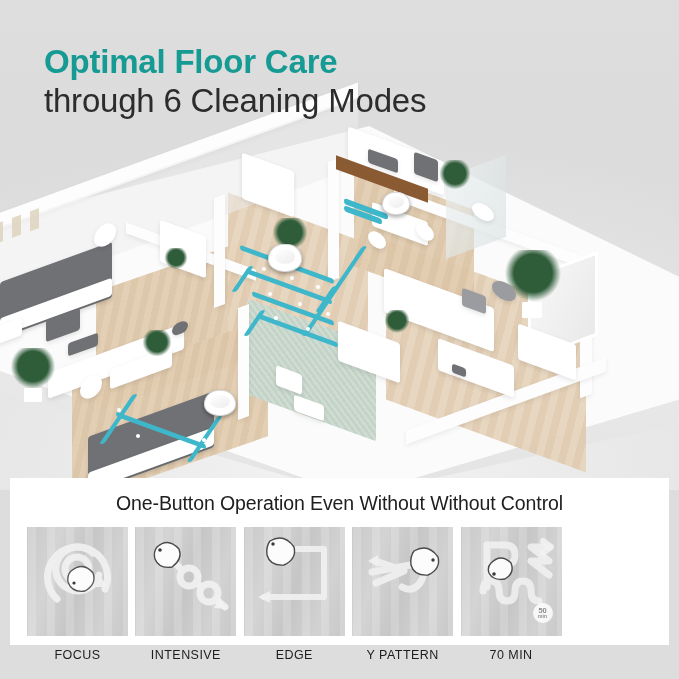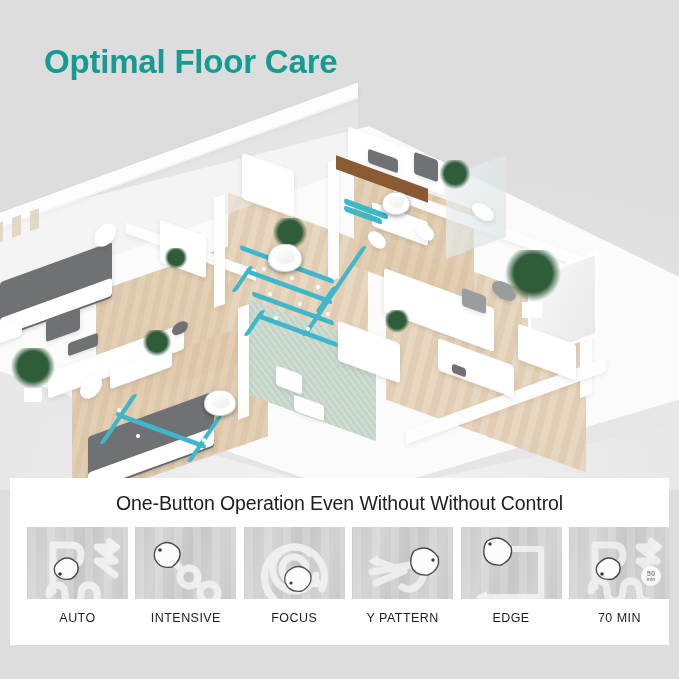--- a/index.html
+++ b/index.html
@@ -55,21 +55,21 @@
          border-radius:50%;background:linear-gradient(150deg,#fff,#ededed);}
 
   
   .panel{position:absolute;left:10px;top:478px;width:659px;height:167px;
          background:#ffffff;z-index:50;}
   .panel-title{position:absolute;left:0;top:14px;width:659px;text-align:center;
          font-size:19.5px;color:#202020;letter-spacing:-.1px;}
   .modes{position:absolute;left:17px;top:49px;width:646px;height:88px;
          display:flex;gap:7.4px;}
   .mode{width:101px;}
-  .tile{position:relative;width:101px;height:72px;overflow:hidden;
+  .tile{position:relative;width:101px;height:109px;overflow:hidden;
         background:
           repeating-linear-gradient(90deg,
             rgba(0,0,0,.055) 0 1px, rgba(0,0,0,0) 1px 19px),
           linear-gradient(105deg,#c9c9c9 0%,#d4d4d4 26%,#c6c6c6 52%,#d2d2d2 78%,#c8c8c8 100%);}
   .tile:before{content:"";position:absolute;inset:0;
         background:repeating-linear-gradient(90deg,rgba(255,255,255,.18) 0 9px,rgba(255,255,255,0) 9px 19px);}
   .glyph{position:absolute;inset:0;}
   .mode-label{margin-top:12px;text-align:center;font-size:12.5px;color:#1d1d1d;letter-spacing:.45px;white-space:nowrap;}
   .badge50{position:absolute;right:9px;bottom:13px;width:20px;height:20px;border-radius:50%;
         background:rgba(255,255,255,.82);color:#8c8c8c;display:flex;flex-direction:column;
@@ -189,44 +189,45 @@
       <div class="path" style="left:368px;top:86px;width:38px;height:6px;transform:skewY(20deg);"></div>
 
       <div class="robot" style="left:292px;top:118px;width:32px;height:26px;"></div>
       <div class="robot" style="left:228px;top:264px;width:30px;height:24px;"></div>
       <div class="robot" style="left:406px;top:66px;width:26px;height:21px;"></div>
     </div>
   </div>
 
   <div class="headline">
     <div class="hl1">Optimal Floor Care</div>
+    <div class="hl2">through 6 Cleaning Modes</div>
   </div>
 
   <div class="panel">
     <div class="panel-title">One-Button Operation Even Without Without Control</div>
 
     <div class="modes">
 
-      <div class="mode">
-        <div class="tile">
-          <svg class="glyph" viewBox="0 0 101 88">
-            <g fill="none" stroke="#f2f2f2" stroke-width="7" stroke-linecap="round" stroke-linejoin="round" opacity=".92">
-              <path d="M26 18 L26 64"></path>
-              <path d="M26 18 L44 18 Q54 18 54 28 Q54 38 44 38 L26 38"></path>
-              <path d="M22 68 Q22 58 30 58 Q38 58 38 68 Q38 78 46 78 Q54 78 54 68 Q54 58 62 58 Q70 58 70 68 Q70 78 78 78"></path>
-              <path d="M88 20 L70 20 L88 34 L70 34 L88 48"></path>
-            </g>
-            <path d="M82 14 L90 20 L82 26" fill="none" stroke="#f2f2f2" stroke-width="6" stroke-linecap="round" stroke-linejoin="round" opacity=".92"></path>
-            <g>
-              <path d="M30 36 Q40 26 50 36 Q54 46 44 52 Q32 54 28 46 Q26 40 30 36 Z" fill="#fbfbfb" stroke="#4a4a4a" stroke-width="1.4"></path>
-              <circle cx="33" cy="47" r="1.8" fill="#3a3a3a"></circle>
-            </g>
-          </svg>
-        </div>
-        <div class="mode-label">AUTO</div>
+
+      <div class="mode">
+        <div class="tile">
+          <svg class="glyph" viewBox="0 0 101 88">
+            <g fill="none" stroke="#f2f2f2" stroke-width="7" stroke-linecap="round" opacity=".9">
+              <path d="M50 30 A12 12 0 1 1 38 42 A12 12 0 0 1 50 30"></path>
+              <path d="M66 26 A22 22 0 1 0 72 48"></path>
+              <path d="M30 72 A30 30 0 1 1 78 62"></path>
+            </g>
+            <path d="M74 50 L80 60 L68 60" fill="#f2f2f2" opacity=".9"></path>
+            <g>
+              <path d="M44 44 Q56 34 66 46 Q70 57 58 64 Q45 66 41 55 Q40 48 44 44 Z" fill="#fcfcfc" stroke="#545454" stroke-width="1.3"></path>
+              <circle cx="47" cy="56" r="1.6" fill="#3a3a3a"></circle>
+            </g>
+          </svg>
+        </div>
+        <div class="mode-label">FOCUS</div>
       </div>
 
       <div class="mode">
         <div class="tile">
           <svg class="glyph" viewBox="0 0 101 88">
             <g fill="none" stroke="#f2f2f2" stroke-width="7" stroke-linecap="round" stroke-linejoin="round" opacity=".9">
               <path d="M30 26 L44 40"></path>
               <circle cx="54" cy="50" r="9"></circle>
               <path d="M62 56 L66 60"></path>
               <circle cx="74" cy="66" r="9"></circle>
@@ -238,67 +239,49 @@
               <circle cx="25" cy="23" r="1.8" fill="#3a3a3a"></circle>
             </g>
           </svg>
         </div>
         <div class="mode-label">INTENSIVE</div>
       </div>
 
       <div class="mode">
         <div class="tile">
           <svg class="glyph" viewBox="0 0 101 88">
-            <g fill="none" stroke="#f2f2f2" stroke-width="7" stroke-linecap="round" opacity=".9">
-              <path d="M50 30 A12 12 0 1 1 38 42 A12 12 0 0 1 50 30"></path>
-              <path d="M66 26 A22 22 0 1 0 72 48"></path>
-              <path d="M30 72 A30 30 0 1 1 78 62"></path>
-            </g>
-            <path d="M74 50 L80 60 L68 60" fill="#f2f2f2" opacity=".9"></path>
-            <g>
-              <path d="M44 44 Q56 34 66 46 Q70 57 58 64 Q45 66 41 55 Q40 48 44 44 Z" fill="#fcfcfc" stroke="#545454" stroke-width="1.3"></path>
-              <circle cx="47" cy="56" r="1.6" fill="#3a3a3a"></circle>
-            </g>
-          </svg>
-        </div>
-        <div class="mode-label">FOCUS</div>
+            <g fill="none" stroke="#f0f0f0" stroke-width="6" stroke-linecap="round" stroke-linejoin="round" opacity=".92">
+              <path d="M46 22 L80 22 L80 70 L20 70"></path>
+            </g>
+            <path d="M26 64 L14 70 L26 76" fill="#f0f0f0" opacity=".92"></path>
+            <g>
+              <path d="M26 14 Q40 6 50 20 Q53 32 40 38 Q26 39 23 28 Q22 19 26 14 Z" fill="#fcfcfc" stroke="#4a4a4a" stroke-width="1.4"></path>
+              <circle cx="29" cy="17" r="1.7" fill="#3a3a3a"></circle>
+            </g>
+          </svg>
+        </div>
+        <div class="mode-label">EDGE</div>
       </div>
 
       <div class="mode">
         <div class="tile">
           <svg class="glyph" viewBox="0 0 101 88">
             <g fill="none" stroke="#f0f0f0" stroke-width="7" stroke-linecap="round" stroke-linejoin="round" opacity=".92">
               <path d="M24 34 L52 44 L24 56"></path>
               <path d="M20 45 L64 37"></path>
               <path d="M64 37 Q76 44 68 56 Q60 66 50 60"></path>
             </g>
             <path d="M26 28 L16 34 L26 40" fill="#f0f0f0" opacity=".92"></path>
             <g>
               <path d="M62 24 Q76 16 86 30 Q89 42 76 48 Q62 49 59 38 Q58 29 62 24 Z" fill="#fcfcfc" stroke="#4a4a4a" stroke-width="1.4"></path>
               <circle cx="81" cy="33" r="1.7" fill="#3a3a3a"></circle>
             </g>
           </svg>
         </div>
         <div class="mode-label">Y PATTERN</div>
-      </div>
-
-      <div class="mode">
-        <div class="tile">
-          <svg class="glyph" viewBox="0 0 101 88">
-            <g fill="none" stroke="#f0f0f0" stroke-width="6" stroke-linecap="round" stroke-linejoin="round" opacity=".92">
-              <path d="M46 22 L80 22 L80 70 L20 70"></path>
-            </g>
-            <path d="M26 64 L14 70 L26 76" fill="#f0f0f0" opacity=".92"></path>
-            <g>
-              <path d="M26 14 Q40 6 50 20 Q53 32 40 38 Q26 39 23 28 Q22 19 26 14 Z" fill="#fcfcfc" stroke="#4a4a4a" stroke-width="1.4"></path>
-              <circle cx="29" cy="17" r="1.7" fill="#3a3a3a"></circle>
-            </g>
-          </svg>
-        </div>
-        <div class="mode-label">EDGE</div>
       </div>
 
       <div class="mode">
         <div class="tile">
           <svg class="glyph" viewBox="0 0 101 88">
             <g fill="none" stroke="#f2f2f2" stroke-width="7" stroke-linecap="round" stroke-linejoin="round" opacity=".85">
               <path d="M26 18 L26 60"></path>
               <path d="M26 18 L44 18 Q54 18 54 28 Q54 38 44 38 L26 38"></path>
               <path d="M22 64 Q22 54 30 54 Q38 54 38 64 Q38 74 46 74 Q54 74 54 64 Q54 54 62 54 Q70 54 70 64 Q70 74 78 74"></path>
               <path d="M88 20 L70 20 L88 34 L70 34 L88 48"></path>

